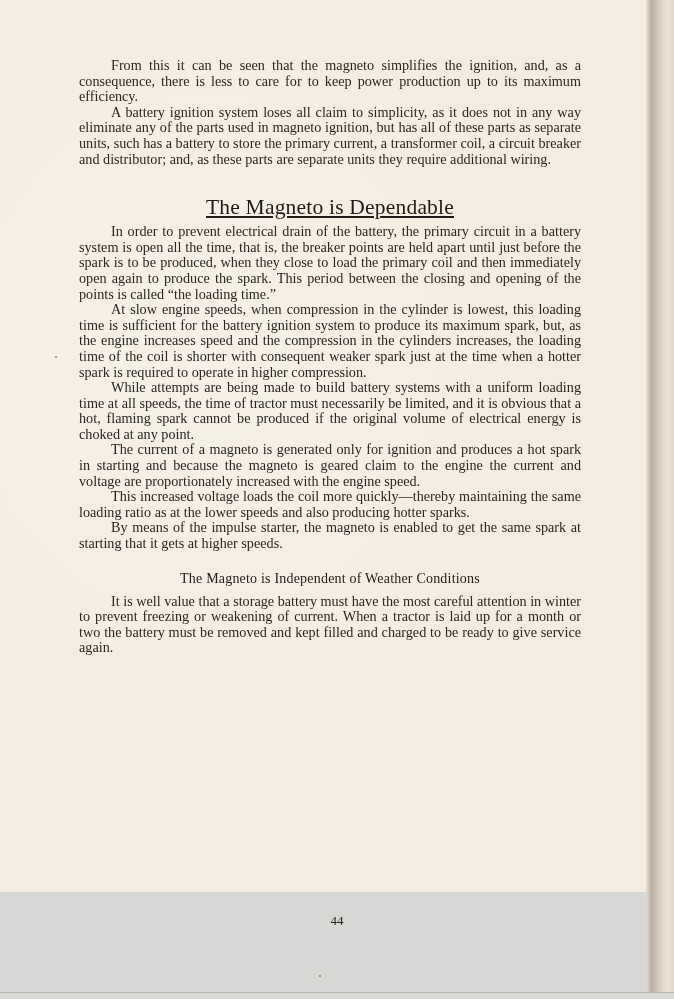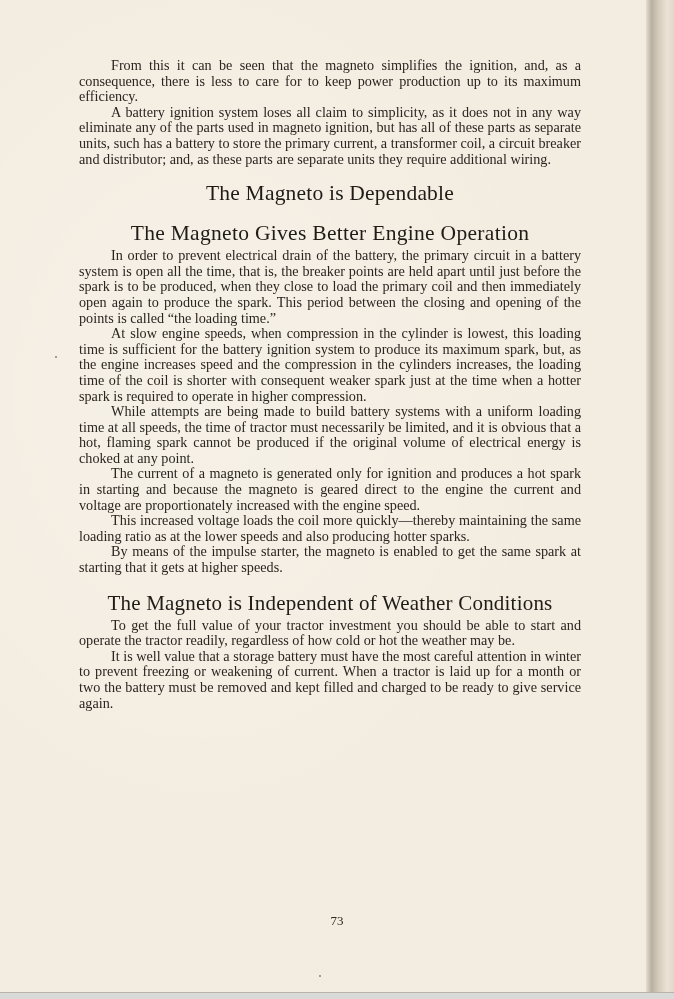--- a/index.html
+++ b/index.html
@@ -3,21 +3,21 @@
   <meta charset="utf-8">
   <style>
     html, body { margin: 0; padding: 0; }
     body {
       width: 674px; height: 999px; overflow: hidden; position: relative;
       background: #d7d7d5;
       font-family: "Liberation Serif", "DejaVu Serif", serif;
       color: #2a2520;
     }
     .page {
-      position: absolute; left: 0; top: 0; width: 674px; height: 992px;
+      position: absolute; left: 0; top: 0; width: 674px; height: 892px;
       background: #f3ece0;
       background-image: radial-gradient(ellipse at 30% 40%, rgba(255,255,255,0.25), rgba(0,0,0,0) 60%);
     }
     .spine {
       position: absolute; right: 0; top: 0; width: 28px; height: 992px;
       background: linear-gradient(to right, #e6ddcf 0%, #b9afa2 20%, #d5cbbb 45%, #eae2d6 75%, #e2d9cb 100%);
     }
     .bottom-strip {
       position: absolute; left: 0; top: 992px; width: 674px; height: 7px;
       background: #d9d9d7; border-top: 1px solid #b8b2a8;
@@ -26,46 +26,44 @@
       position: absolute; left: 79px; top: 58px; width: 502px;
       font-size: 14.2px; line-height: 15.6px; text-align: justify;
       hyphens: manual;
     }
     .text p { margin: 0; text-indent: 32px; }
     .text h2 {
       margin: 0; font-weight: normal; text-align: center;
       font-size: 21.5px; line-height: 26px; letter-spacing: 0.2px;
       color: #1f1b17;
     }
-    h2.h-dependable { margin-top: 13px; margin-bottom: 4px; }
+    h2.h-dependable { margin-top: 27px; margin-bottom: 4px; text-decoration: underline; }
     h2.h-engine { margin-top: 14px; margin-bottom: 2px; margin-left: -24px; margin-right: -24px; letter-spacing: 0.3px; }
-    h2.h-weather { margin-top: 14px; margin-bottom: 2px; margin-left: -12px; margin-right: -12px; font-size: 21px; }
+    h2.h-weather { margin-top: 14px; margin-bottom: 2px; margin-left: -12px; margin-right: -12px; font-size: 14px; }
     .page-number {
       position: absolute; left: 0; width: 674px; top: 913px;
       text-align: center; font-size: 13px; color: #2a2520;
     }
     .speck { position: absolute; width: 2px; height: 2px; background: #8a8275; border-radius: 50%; }
   </style>
 </head>
 <body>
 
 <div class="page">
   <div class="text">
     <p>From this it can be seen that the magneto simplifies the ignition, and, as a consequence, there is less to care for to keep power production up to its maximum efficiency.</p>
     <p>A battery ignition system loses all claim to simplicity, as it does not in any way eliminate any of the parts used in magneto ignition, but has all of these parts as separate units, such has a battery to store the primary current, a transformer coil, a circuit breaker and distributor; and, as these parts are separate units they require additional wiring.</p>
     <h2 class="h-dependable">The Magneto is Dependable</h2>
-    <h2 class="h-engine">The Magneto Gives Better Engine Operation</h2>
     <p>In order to prevent electrical drain of the battery, the primary circuit in a battery system is open all the time, that is, the breaker points are held apart until just before the spark is to be produced, when they close to load the primary coil and then immediately open again to produce the spark.  This period between the closing and opening of the points is called “the loading time.”</p>
     <p>At slow engine speeds, when compression in the cylinder is lowest, this loading time is sufficient for the battery ignition system to produce its maxi­mum spark, but, as the engine increases speed and the compression in the cyl­inders increases, the loading time of the coil is shorter with consequent weaker spark just at the time when a hotter spark is required to operate in higher compression.</p>
     <p>While attempts are being made to build battery systems with a uniform loading time at all speeds, the time of tractor must necessarily be limited, and it is obvious that a hot, flaming spark cannot be produced if the original volume of electrical energy is choked at any point.</p>
-    <p>The current of a magneto is generated only for ignition and produces a hot spark in starting and because the magneto is geared direct to the engine the current and voltage are proportionately increased with the engine speed.</p>
+    <p>The current of a magneto is generated only for ignition and produces a hot spark in starting and because the magneto is geared claim to the engine the current and voltage are proportionately increased with the engine speed.</p>
     <p>This increased voltage loads the coil more quickly—thereby maintaining the same loading ratio as at the lower speeds and also producing hotter sparks.</p>
     <p>By means of the impulse starter, the magneto is enabled to get the same spark at starting that it gets at higher speeds.</p>
     <h2 class="h-weather">The Magneto is Independent of Weather Conditions</h2>
-    <p>To get the full value of your tractor investment you should be able to start and operate the tractor readily, regardless of how cold or hot the weather may be.</p>
     <p>It is well value that a storage battery must have the most careful atten­tion in winter to prevent freezing or weakening of current.  When a tractor is laid up for a month or two the battery must be removed and kept filled and charged to be ready to give service again.</p>
   </div>
-  <div class="page-number">73</div>
+  <div class="page-number">44</div>
   <div class="speck" style="left:55px; top:356px;"></div>
   <div class="speck" style="left:319px; top:975px;"></div>
   <div class="spine"></div>
 </div>
 <div class="bottom-strip"></div>
 
 </body></html>

